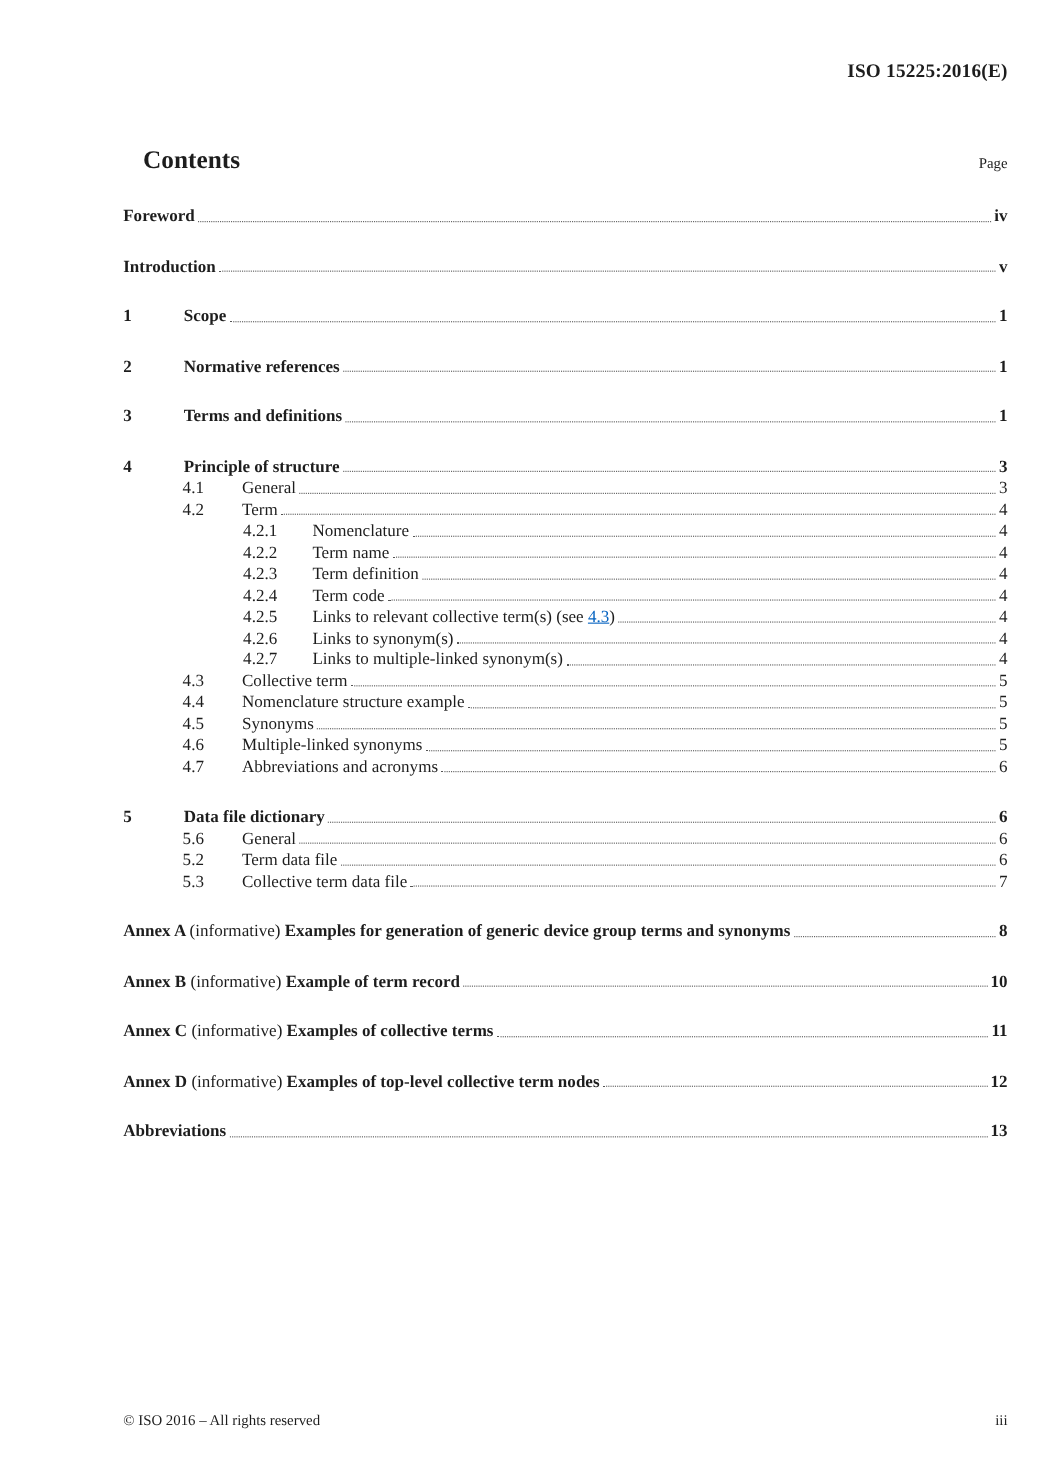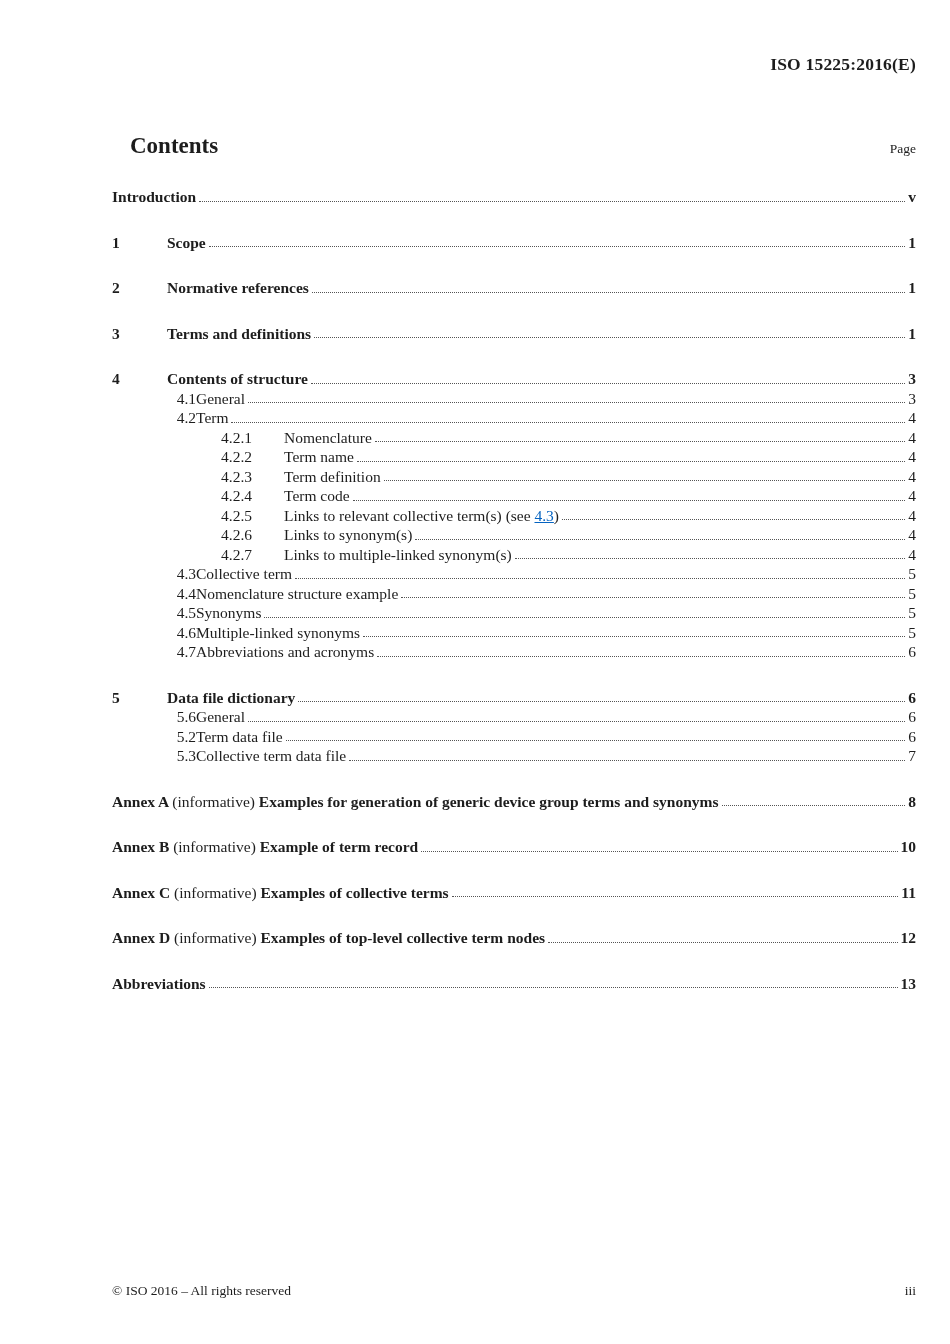--- a/index.html
+++ b/index.html
@@ -28,21 +28,21 @@
   .toc-row{
     display:flex;align-items:baseline;
     font-size:15.5px;line-height:19.5px;
     white-space:nowrap;
   }
   .toc-row.main{margin-top:26px;}
   .toc-row.main:first-child{margin-top:0;}
   .toc-row.bold{font-weight:700;}
   .num{flex:0 0 auto;}
   .lvl1 .num{width:55px;}
-  .lvl2{margin-left:30px;text-align:right;}
+  .lvl2{margin-left:54px;}
   .lvl2 .num{width:54px;}
   .lvl3{margin-left:109px;}
   .lvl3 .num{width:63px;}
   .title{flex:0 0 auto;}
   .title .n{font-weight:400;}
   .leader{
     flex:1 1 12px;min-width:12px;
     border-bottom:1.4px dotted #555555;
     align-self:flex-end;
     margin:0 3px 5px 3px;
@@ -62,20 +62,25 @@
 
   <div class="doc-ref">ISO 15225:2016(E)</div>
 
   <div class="toc-head">
     <span class="toc-title">Contents</span>
     <span class="page-label">Page</span>
   </div>
 
   <div class="toc-list">
       <div class="toc-row lvl0 bold main">
+        <span class="title">Foreword</span>
+        <span class="leader"></span>
+        <span class="page-num">iv</span>
+      </div>
+      <div class="toc-row lvl0 bold main">
         <span class="title">Introduction</span>
         <span class="leader"></span>
         <span class="page-num">v</span>
       </div>
       <div class="toc-row lvl1 bold main">
         <span class="num">1</span>
         <span class="title">Scope</span>
         <span class="leader"></span>
         <span class="page-num">1</span>
       </div>
@@ -86,21 +91,21 @@
         <span class="page-num">1</span>
       </div>
       <div class="toc-row lvl1 bold main">
         <span class="num">3</span>
         <span class="title">Terms and definitions</span>
         <span class="leader"></span>
         <span class="page-num">1</span>
       </div>
       <div class="toc-row lvl1 bold main">
         <span class="num">4</span>
-        <span class="title">Contents of structure</span>
+        <span class="title">Principle of structure</span>
         <span class="leader"></span>
         <span class="page-num">3</span>
       </div>
       <div class="toc-row lvl2">
         <span class="num">4.1</span>
         <span class="title">General</span>
         <span class="leader"></span>
         <span class="page-num">3</span>
       </div>
       <div class="toc-row lvl2">

